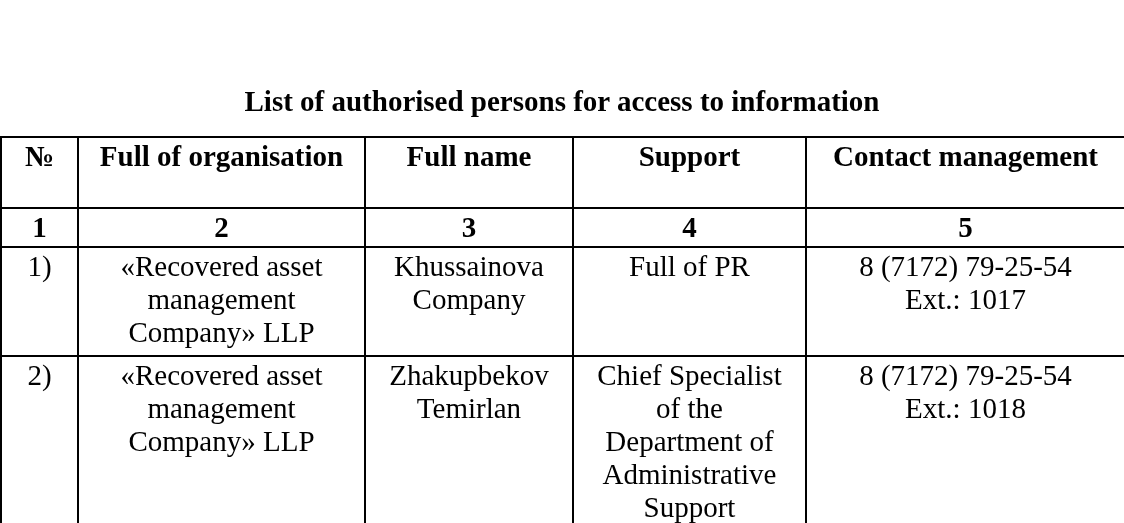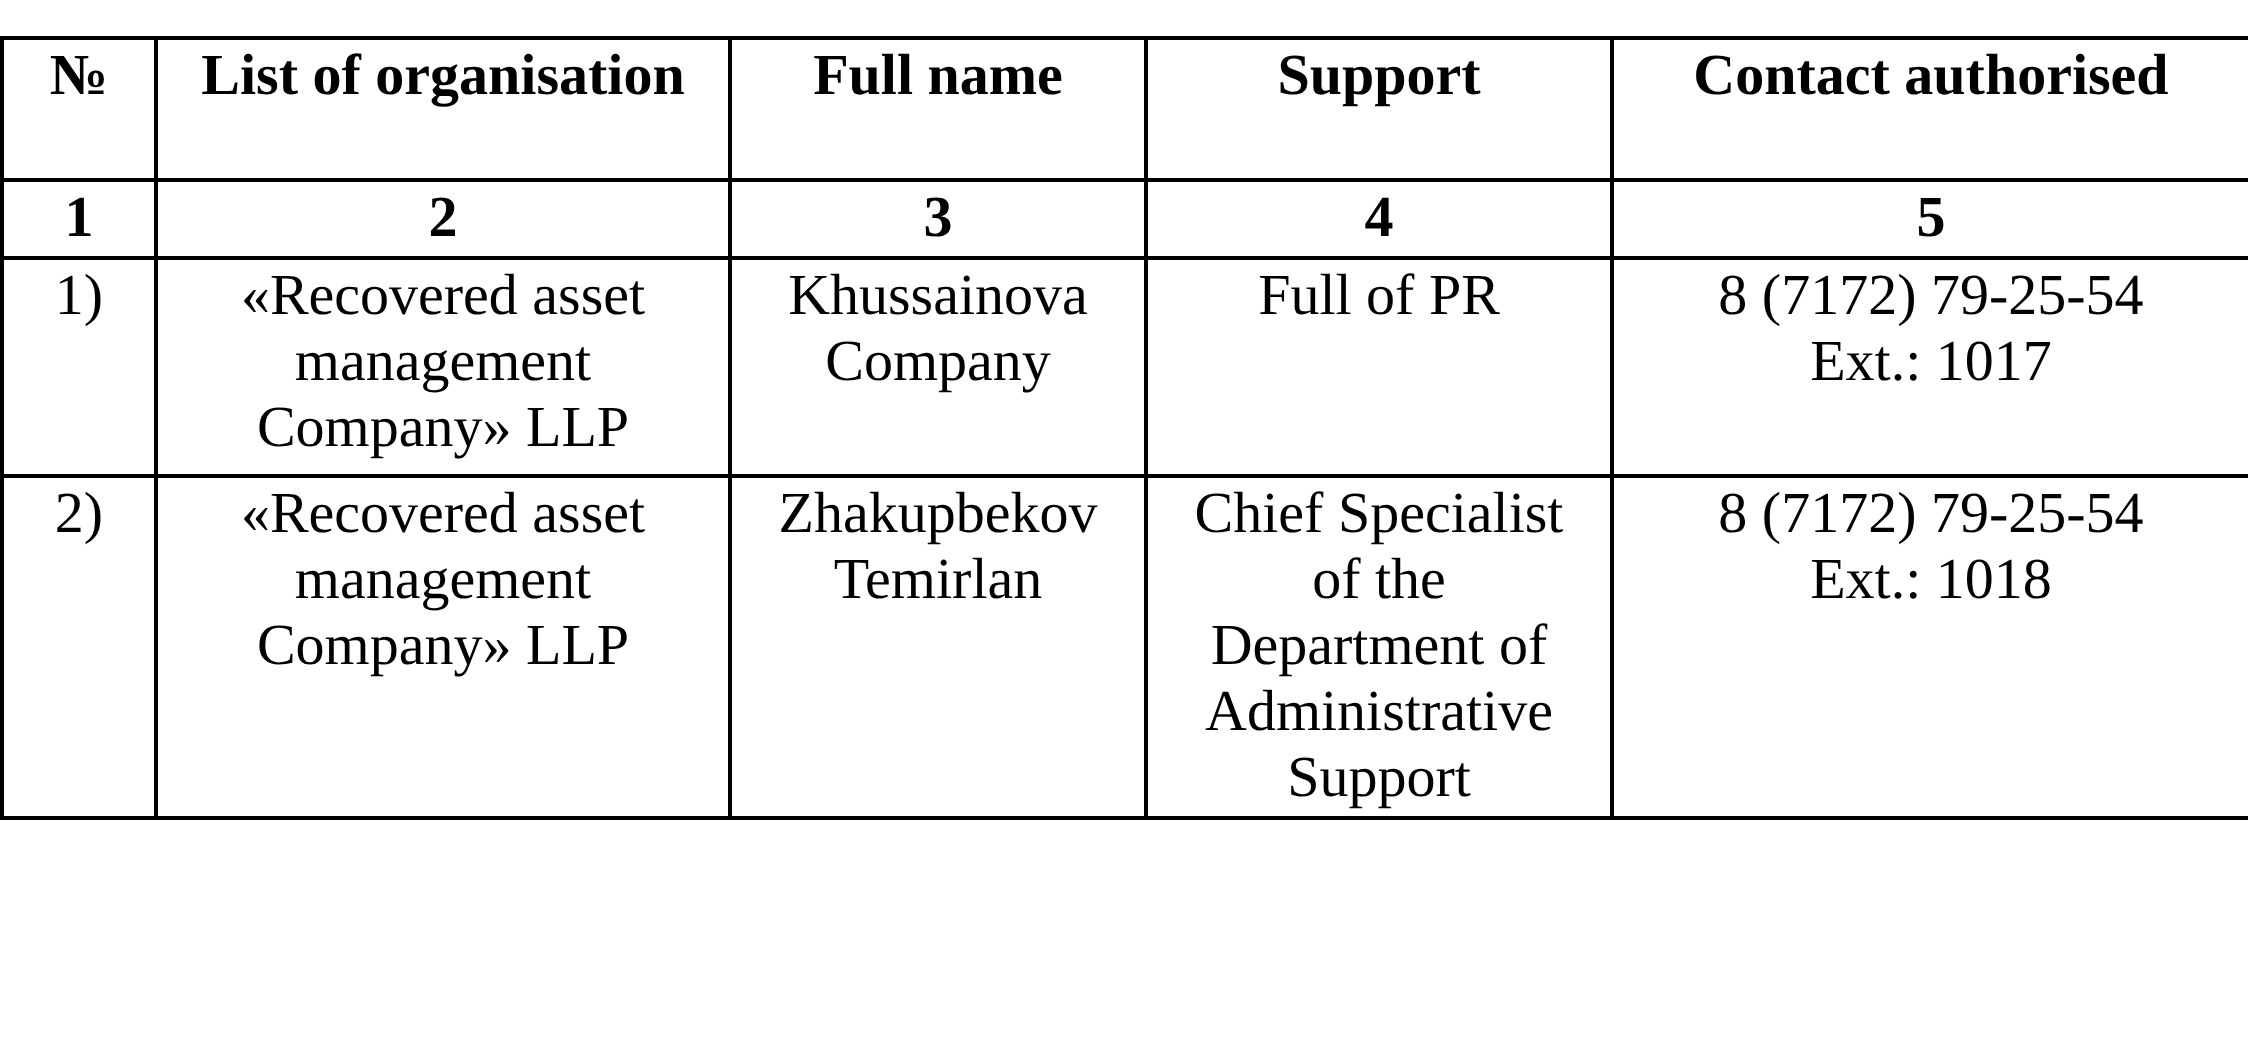--- a/index.html
+++ b/index.html
@@ -49,37 +49,38 @@
   tr.header-row  { height: 71px; }
   tr.index-row   { height: 35px; }
   tr.data-row-1  { height: 109px; }
   tr.data-row-2  { height: 169px; }
 </style>
 </head>
 <body>
 
 <div class="page">
 
+  <div class="doc-title">List of authorised persons for access to information</div>
 
   <table class="persons">
     <colgroup>
       <col style="width:77px">
       <col style="width:287px">
       <col style="width:208px">
       <col style="width:233px">
       <col style="width:319px">
     </colgroup>
 
     <tbody>
         <tr class="header-row">
       <td>№</td>
-      <td>List of organisation</td>
+      <td>Full of organisation</td>
       <td>Full name</td>
       <td>Support</td>
-      <td>Contact authorised</td>
+      <td>Contact management</td>
     </tr>
 
     <tr class="index-row">
       <td>1</td>
       <td>2</td>
       <td>3</td>
       <td>4</td>
       <td>5</td>
     </tr>
 

